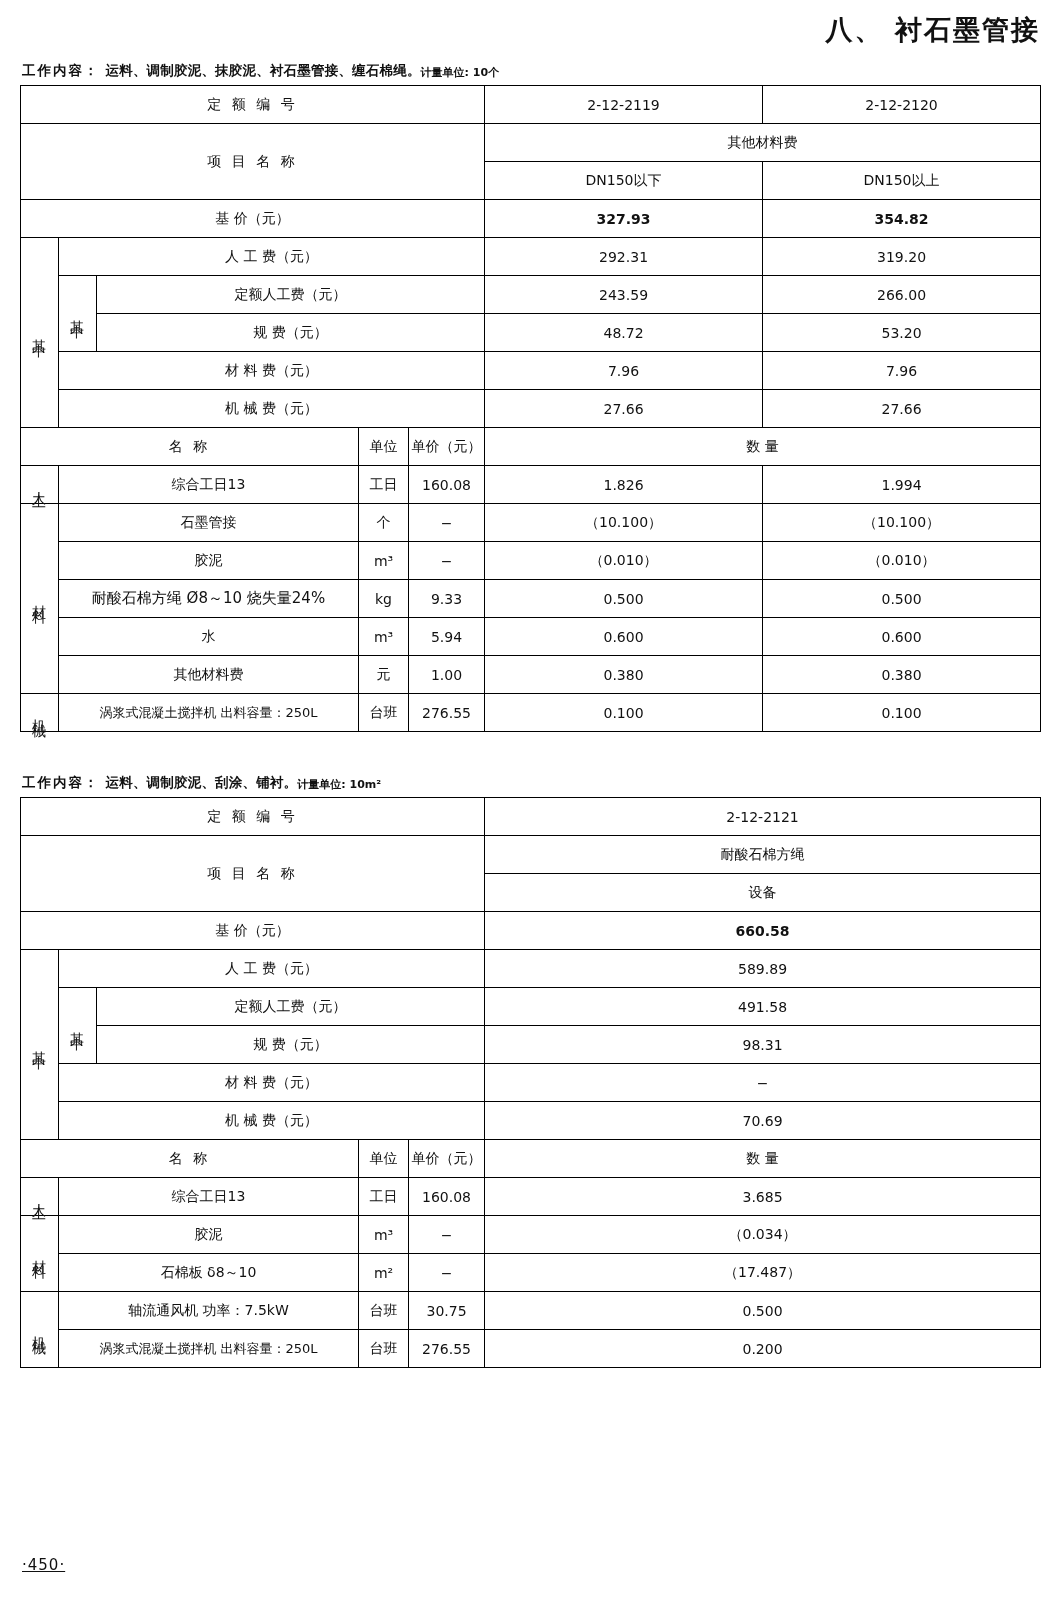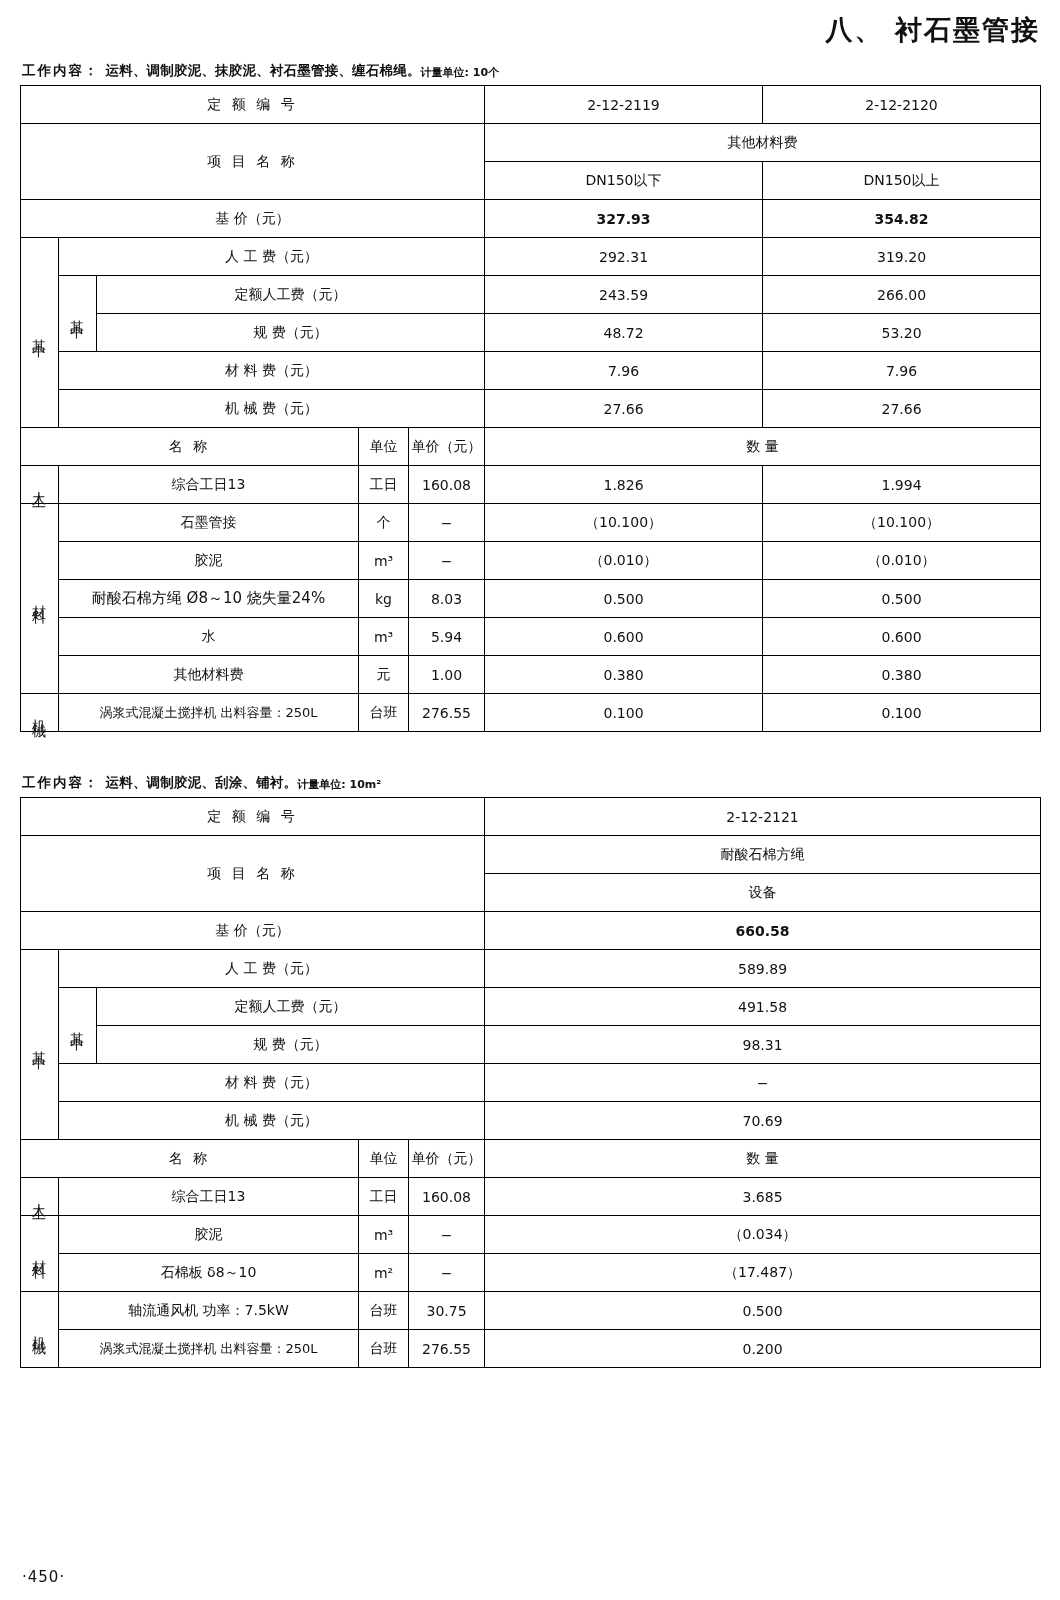--- a/index.html
+++ b/index.html
@@ -66,23 +66,24 @@
     font-size: 14px;
   }
   .nm { text-align: left; padding-left: 10px; }
   .bold { font-weight: bold; }
   .shaded td { background: #b9b9b9; }
   .shaded td.white { background: #fff; }
 
   .page-num {
     position: absolute;
     left: 22px;
-    bottom: 14px;
+    bottom: 26px;
     font-size: 15px;
     letter-spacing: 1px;
+    text-decoration: underline;
   }
   .spacer { height: 34px; }
 </style>
 </head>
 <body>
 
 <div class="page">
 
   <div class="section-title">八、  衬石墨管接</div>
 
@@ -181,21 +182,21 @@
       <tr>
         <td class="nm" colspan="2">胶泥</td>
         <td>m³</td>
         <td>−</td>
         <td>（0.010）</td>
         <td class="edge-r">（0.010）</td>
       </tr>
       <tr class="shaded">
         <td class="nm" colspan="2" style="font-size:15px">耐酸石棉方绳 Ø8～10 烧失量24%</td>
         <td>kg</td>
-        <td>8.03</td>
+        <td>9.33</td>
         <td>0.500</td>
         <td class="edge-r">0.500</td>
       </tr>
       <tr>
         <td class="nm" colspan="2">水</td>
         <td>m³</td>
         <td>5.94</td>
         <td>0.600</td>
         <td class="edge-r">0.600</td>
       </tr>

